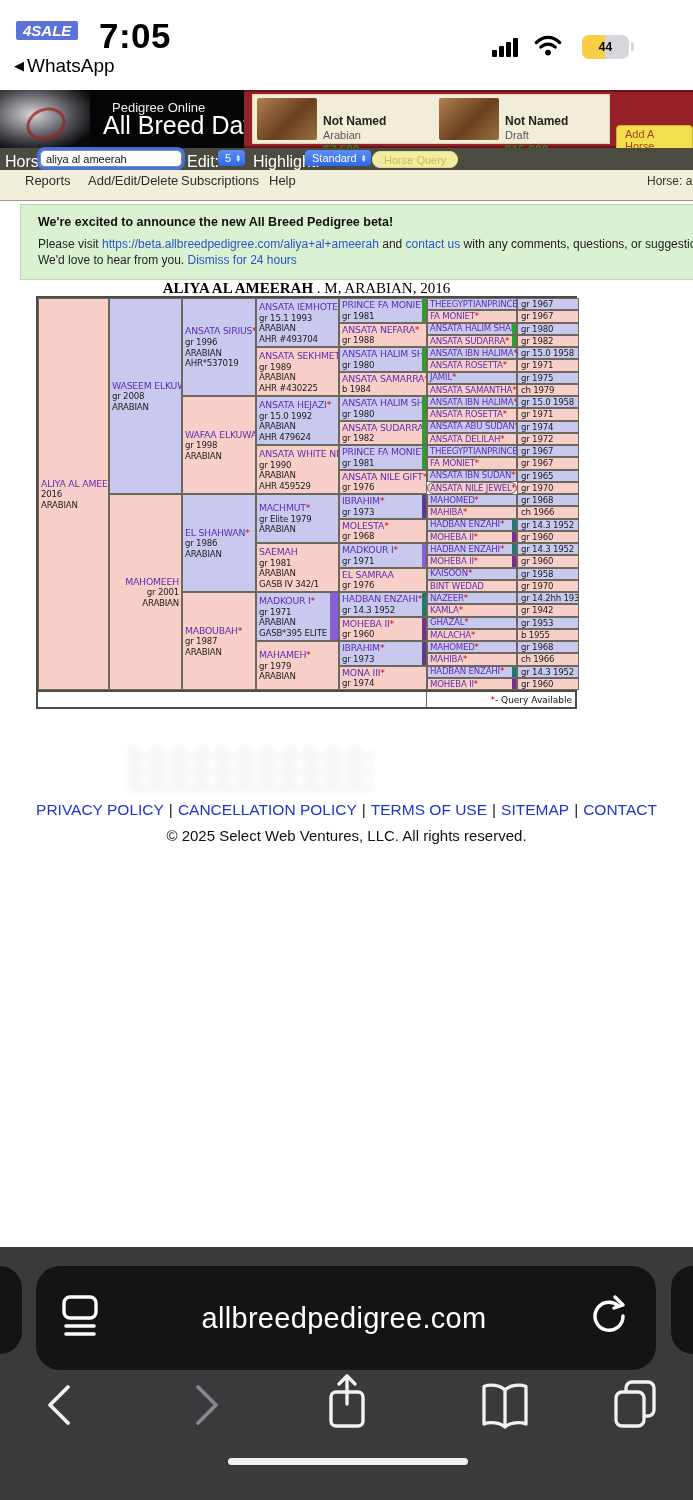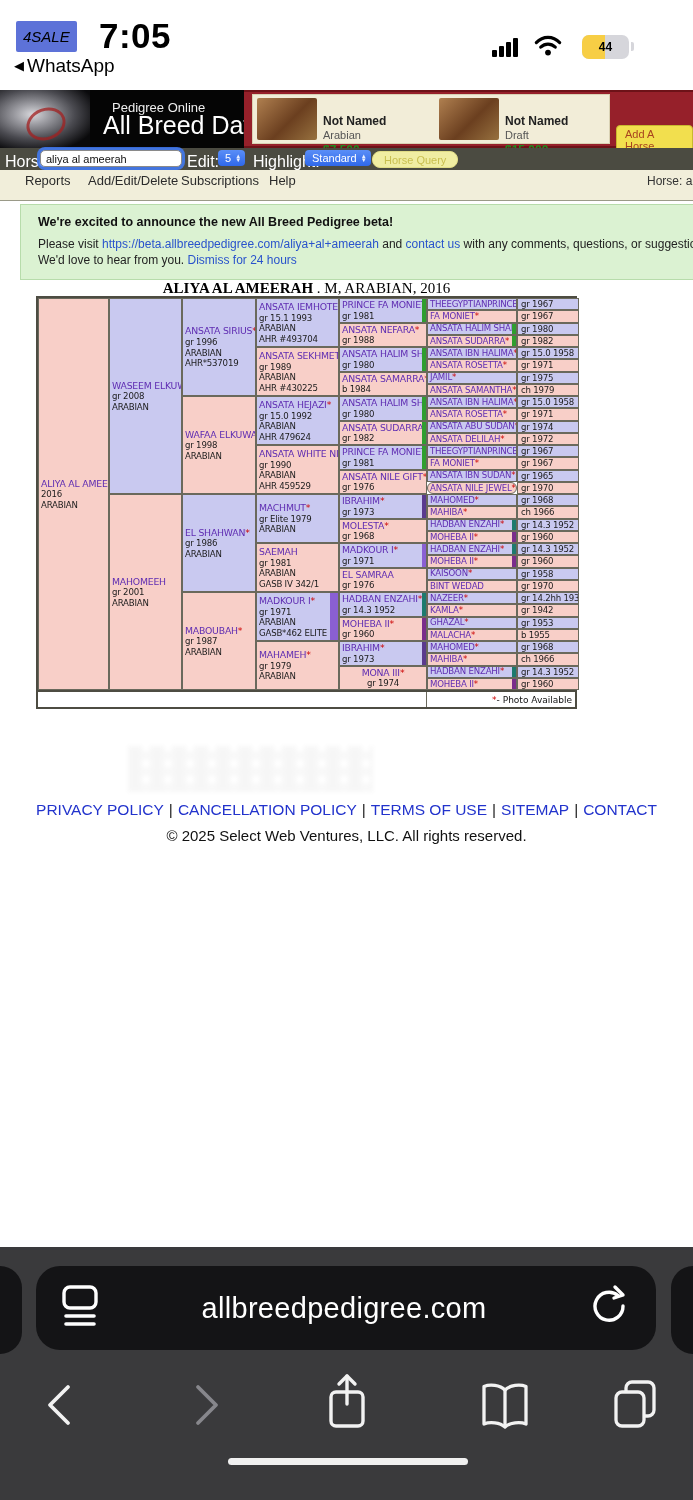--- a/index.html
+++ b/index.html
@@ -1,21 +1,21 @@
 <!DOCTYPE html>
 <html><head>
 <meta charset="utf-8">
 <style>
   html,body{margin:0;padding:0;}
   body{width:693px;height:1500px;position:relative;overflow:hidden;background:#fff;
        font-family:"Liberation Sans",sans-serif;-webkit-font-smoothing:antialiased;}
   .abs{position:absolute;}
   
-  #badge-4sale{left:16px;top:21px;background:#5d72d8;color:#000000;font-style:italic;font-weight:normal;
-       font-size:15px;padding:7px 7px;border-radius:2px;}
+  #badge-4sale{left:16px;top:21px;background:#5d72d8;color:#ffffff;font-style:italic;font-weight:bold;
+       font-size:15px;padding:1px 7px;border-radius:2px;}
   #status-time{left:99px;top:16px;font-size:35px;font-weight:700;color:#000;letter-spacing:.5px;}
   #back-app{left:14px;top:55px;font-size:19px;color:#000;}
   #back-app .tri{font-size:13px;vertical-align:2px;margin-right:3px;}
   #signal{left:492px;top:37px;display:flex;align-items:flex-end;gap:2.5px;height:20px;}
   #signal i{display:block;width:4.5px;background:#000;border-radius:1px;}
   #wifi{left:534px;top:35px;}
   #battery{left:582px;top:35px;width:47px;height:24px;border-radius:7px;background:#d6d6db;overflow:hidden;}
   #battery .fill{position:absolute;left:0;top:0;bottom:0;width:48%;background:#f7ce45;}
   #battery .pct{position:absolute;inset:0;display:flex;align-items:center;justify-content:center;
        font-size:12px;font-weight:700;color:#000;}
@@ -94,21 +94,21 @@
        filter:blur(2px);}
   
   #footer-links{left:0;top:801px;width:693px;text-align:center;font-size:15.5px;white-space:nowrap;}
   #footer-links a{color:#2233cc;text-decoration:none;}
   #footer-links .sep{color:#222;margin:0 5px;}
   #copyright{left:0;top:827px;width:693px;text-align:center;font-size:15px;color:#111;}
   
   #safari{left:0;top:1247px;width:693px;height:253px;background:#3a3a3c;}
   .tab-stub{position:absolute;top:19px;width:50px;height:88px;border-radius:22px;background:#141416;}
   #tab-stub-left{left:-28px;} #tab-stub-right{left:671px;}
-  #url-bar{position:absolute;left:36px;top:19px;width:620px;height:84px;border-radius:24px;
+  #url-bar{position:absolute;left:36px;top:19px;width:620px;height:104px;border-radius:24px;
        background:#141416;display:flex;align-items:center;justify-content:space-between;padding:12px 26px;box-sizing:border-box;}
   #url-text{color:#fff;font-size:29px;letter-spacing:.3px;}
   .tool-icon{position:absolute;}
   #home-indicator{left:228px;top:1458px;width:240px;height:7px;border-radius:4px;background:#f0f0f0;}
 </style>
 </head>
 <body>
 
 <div class="abs" id="badge-4sale">4SALE</div>
 <div class="abs" id="status-time">7:05</div>
@@ -197,21 +197,21 @@
     <div class="ped-cell dam multi" style="grid-area: 1 / 1 / span 32;">
       <div class="ped-name">ALIYA AL AMEERAH</div>
       <div class="ped-detail">2016</div>
       <div class="ped-detail">ARABIAN</div>
     </div>
     <div class="ped-cell sire multi" style="grid-area: 1 / 2 / span 16;">
       <div class="ped-name">WASEEM ELKUWAIT</div>
       <div class="ped-detail">gr 2008</div>
       <div class="ped-detail">ARABIAN</div>
     </div>
-    <div class="ped-cell dam multi" style="grid-area: 17 / 2 / span 16;">
+    <div class="ped-cell dam multi" style="grid-area: 17 / 2 / span 16; align-items: flex-end;">
       <div class="ped-name">MAHOMEEH</div>
       <div class="ped-detail">gr 2001</div>
       <div class="ped-detail">ARABIAN</div>
     </div>
     <div class="ped-cell sire multi" style="grid-area: 1 / 3 / span 8;">
       <div class="ped-name">ANSATA SIRIUS<span class="ast">*</span></div>
       <div class="ped-detail">gr 1996</div>
       <div class="ped-detail">ARABIAN</div>
       <div class="ped-detail">AHR*537019</div>
     </div>
@@ -262,21 +262,21 @@
     <div class="ped-cell dam multi" style="grid-area: 21 / 4 / span 4;">
       <div class="ped-name">SAEMAH</div>
       <div class="ped-detail">gr 1981</div>
       <div class="ped-detail">ARABIAN</div>
       <div class="ped-detail">GASB IV 342/1</div>
     </div>
     <div class="ped-cell sire multi" style="grid-area: 25 / 4 / span 4;">
       <div class="ped-name">MADKOUR I<span class="ast">*</span></div>
       <div class="ped-detail">gr 1971</div>
       <div class="ped-detail">ARABIAN</div>
-      <div class="ped-detail">GASB*462 ELITE</div>
+      <div class="ped-detail">GASB*395 ELITE</div>
       <span class="marker" style="background: rgb(138, 95, 211); width: 8px;"></span>
     </div>
     <div class="ped-cell dam multi" style="grid-area: 29 / 4 / span 4;">
       <div class="ped-name">MAHAMEH<span class="ast">*</span></div>
       <div class="ped-detail">gr 1979</div>
       <div class="ped-detail">ARABIAN</div>
     </div>
     <div class="ped-cell sire multi" style="grid-area: 1 / 5 / span 2;">
       <div class="ped-name">PRINCE FA MONIET<span class="ast">*</span></div>
       <div class="ped-detail">gr 1981</div>
@@ -340,21 +340,21 @@
     <div class="ped-cell dam multi" style="grid-area: 27 / 5 / span 2;">
       <div class="ped-name">MOHEBA II<span class="ast">*</span></div>
       <div class="ped-detail">gr 1960</div>
       <span class="marker" style="background: rgb(123, 45, 139);"></span>
     </div>
     <div class="ped-cell sire multi" style="grid-area: 29 / 5 / span 2;">
       <div class="ped-name">IBRAHIM<span class="ast">*</span></div>
       <div class="ped-detail">gr 1973</div>
       <span class="marker" style="background: rgb(90, 58, 142);"></span>
     </div>
-    <div class="ped-cell dam multi" style="grid-area: 31 / 5 / span 2; align-items: center;">
+    <div class="ped-cell dam multi" style="grid-area: 31 / 5 / span 2;">
       <div class="ped-name">MONA III<span class="ast">*</span></div>
       <div class="ped-detail">gr 1974</div>
     </div>
     <div class="ped-cell sire leaf" style="grid-area: 1 / 6 / span 1;">
       <div class="ped-name">THEEGYPTIANPRINCE</div>
     </div>
     <div class="ped-cell year sire" style="grid-area: 1 / 7;">gr 1967</div>
     <div class="ped-cell dam leaf" style="grid-area: 2 / 6 / span 1;">
       <div class="ped-name">FA MONIET<span class="ast">*</span></div>
     </div>
@@ -486,21 +486,21 @@
       <div class="ped-name">MOHEBA II<span class="ast">*</span></div>
       <span class="marker" style="background: rgb(123, 45, 139);"></span>
     </div>
     <div class="ped-cell year dam" style="grid-area: 32 / 7;">gr 1960</div>
   </div>
 
 <div class="abs" id="ped-footrow">
   <div class="fleft"></div>
   <div class="fright">
       <span class="ast">*</span>
-      <span> - Photo Available</span>
+      <span> - Query Available</span>
     </div>
 </div>
 
 <div class="abs" id="watermark"></div>
 
 <div class="abs" id="footer-links">
   <a href="#">PRIVACY POLICY</a><span class="sep">|</span><a href="#">CANCELLATION POLICY</a><span class="sep">|</span><a href="#">TERMS OF USE</a><span class="sep">|</span><a href="#">SITEMAP</a><span class="sep">|</span><a href="#">CONTACT</a>
 </div>
 <div class="abs" id="copyright">© 2025 Select Web Ventures, LLC. All rights reserved.</div>
 

